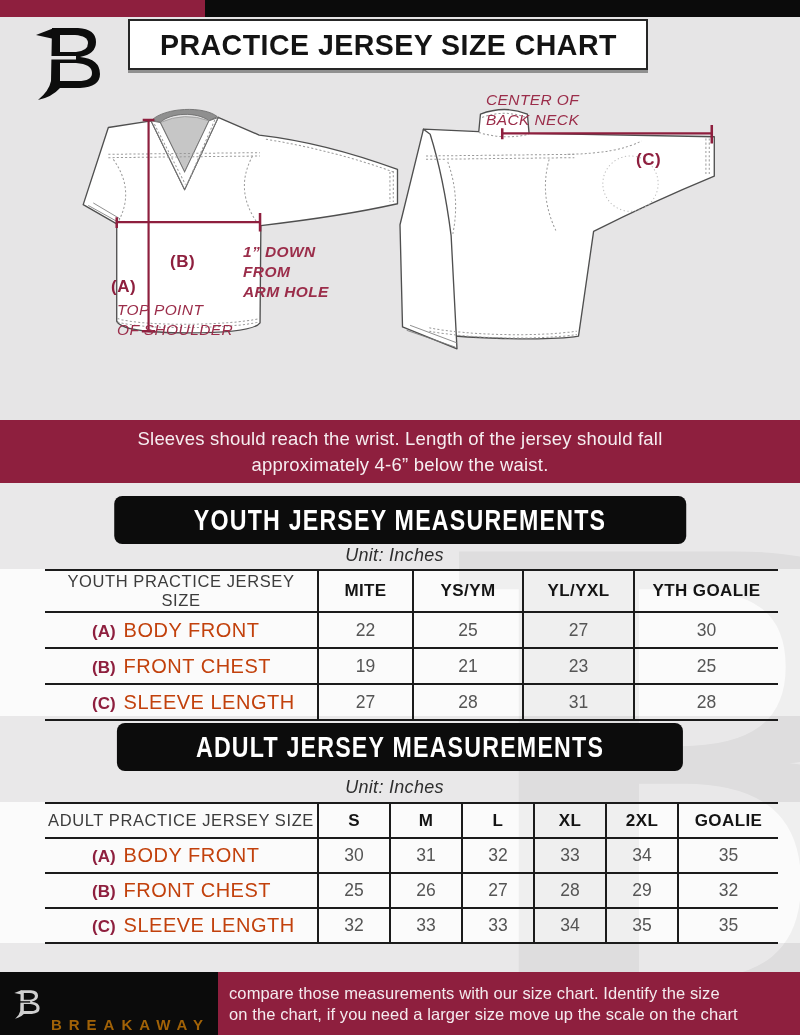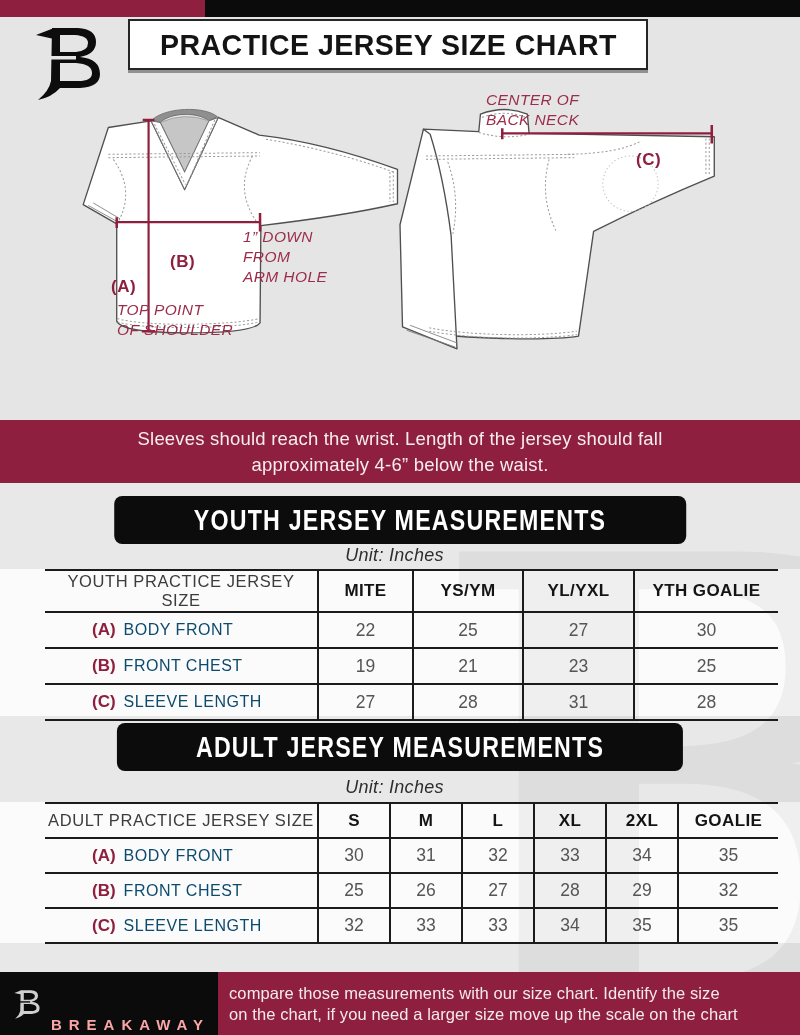--- a/index.html
+++ b/index.html
@@ -52,28 +52,28 @@
   .mtable tr{border-top:2px solid #1b1b1b;}
   .mtable th + th, .mtable td + td{border-left:2px solid #1b1b1b;}
   .mtable thead tr{height:38px;margin-top:38px;} 
   .mtable tbody tr{height:36px;}
   .adult-t.mtable thead tr{height:35px;}
   .adult-t.mtable tbody tr{height:35px;}
   .mtable th.first{font-size:16.5px;font-weight:500;color:#3c3c3c;letter-spacing:.6px;text-align:center;}
   .mtable th.size{font-size:17px;font-weight:700;color:#141414;letter-spacing:.4px;text-align:center;}
   .mtable td.first{text-align:left;padding-left:47px;}
   .mtable td.first .key{color:#8e1f3e;font-weight:800;font-size:17px;margin-right:8px;}
-  .mtable td.first .lab{color:#0c4a6e;font-size:16px;letter-spacing:.5px;}
+  .mtable td.first .lab{color:#c2410c;font-size:20px;letter-spacing:.5px;}
   .mtable td.val{text-align:center;font-size:17.5px;color:#555;}
 
   
   .footer-black{position:absolute;left:0;top:972px;width:218px;height:63px;background:#0b0b0b;
     display:flex;align-items:center;justify-content:center;gap:9px;}
   .footer-black svg{width:34px;height:38px;}
-  .brand{color:#fca5a5;font-size:15px;font-weight:700;letter-spacing:7px;margin-top:41px;}
+  .brand{color:#a16207;font-size:15px;font-weight:700;letter-spacing:7px;margin-top:41px;}
   .footer-maroon{position:absolute;left:218px;top:972px;width:582px;height:63px;background:#8e1f3e;
     display:flex;flex-direction:column;justify-content:center;padding-left:11px;box-sizing:border-box;}
   .footer-maroon div{color:#f4eaee;font-size:16.5px;line-height:21px;letter-spacing:.1px;white-space:nowrap;}
 </style>
 </head>
 <body>
 
 <div class="page">
 
   <div class="strip-maroon"></div>
@@ -129,21 +129,21 @@
       <path class="seam" d="M435,378 C480,387 565,389 611,382"></path>
       <path class="seam" d="M435,382 C480,391 565,393 611,386"></path>
       <path class="seam" d="M765,152 L765,196 M769,152 L769,196"></path>
       <circle cx="675" cy="206" r="33" fill="none" stroke="#bdbdbd" stroke-width="1.2" stroke-dasharray="1.5 3"></circle>
 
       <path class="mline" d="M522,146 L772,146"></path>
       <path class="mcap" d="M522,140 L522,153 M772,136 L772,158"></path>
     </svg>
 
     <div class="mkey" style="left:170px;top:184px;">(B)</div>
-    <div class="note" style="left:243px;top:159px;">
+    <div class="note" style="left:243px;top:174px;font-weight:bold;">
       <div>1” DOWN</div>
       <div>FROM</div>
       <div>ARM HOLE</div>
     </div>
     <div class="mkey" style="left:111px;top:209px;">(A)</div>
     <div class="note" style="left:486px;top:22px;">
       <div>CENTER OF</div>
       <div>BACK NECK</div>
     </div>
     <div class="note" style="left:117px;top:232px;">

